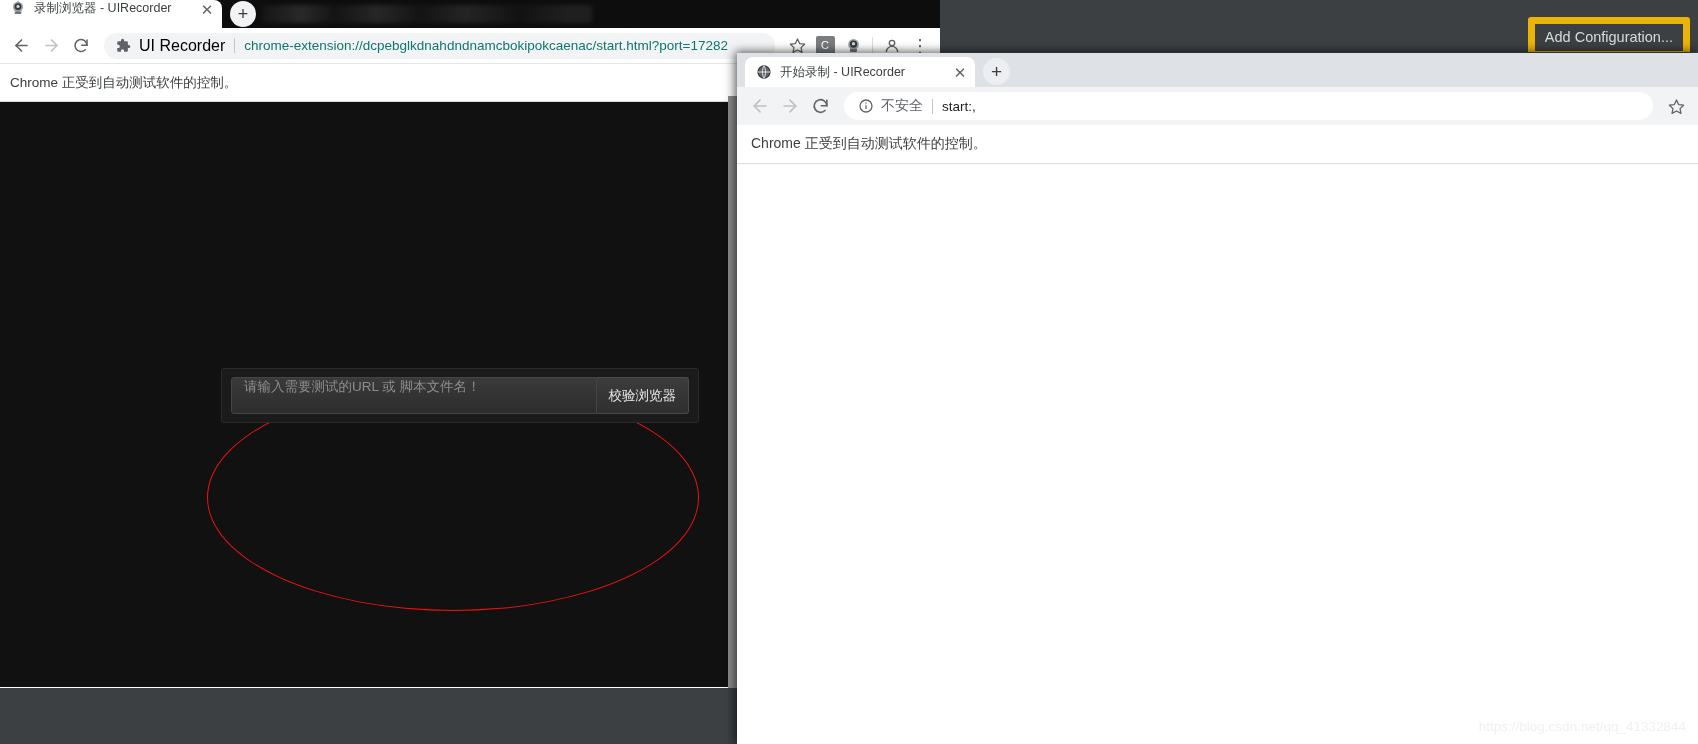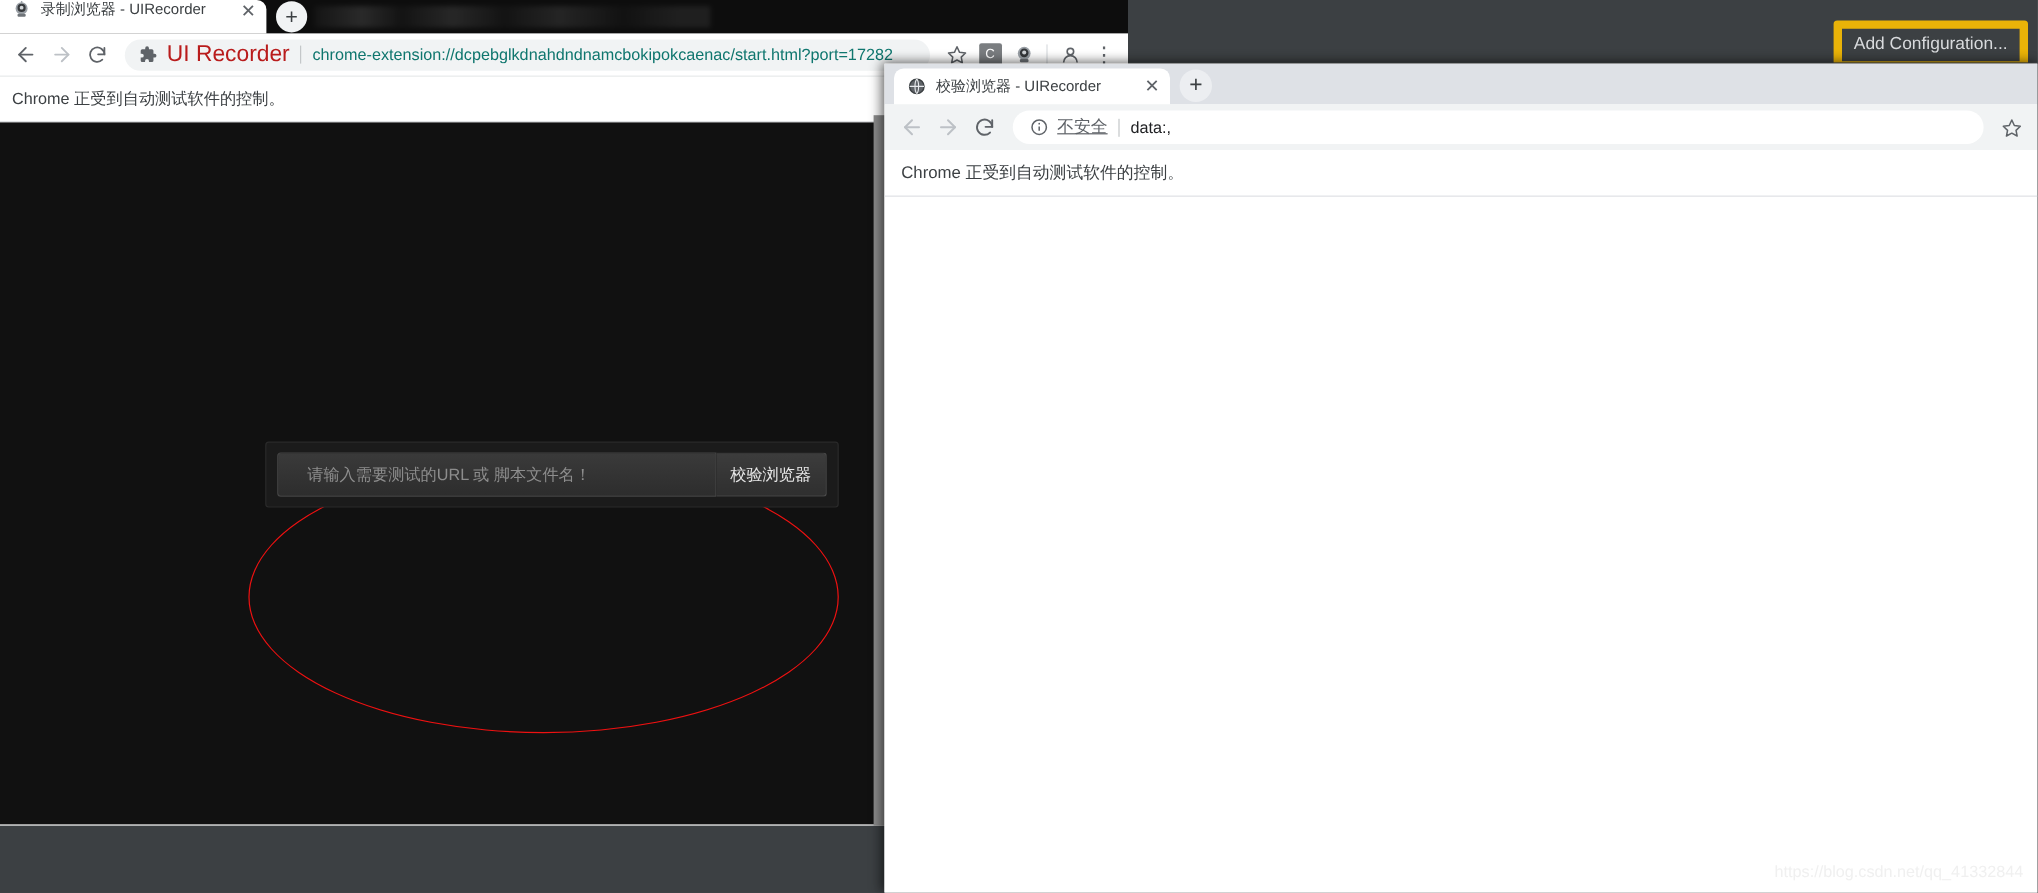--- a/index.html
+++ b/index.html
@@ -93,21 +93,21 @@
     color: #5f6368;
   }
   .nav-btn.disabled { color: #bdc1c6; }
   .omnibox {
     flex: 1 1 auto; height: 26px; margin: 0 8px;
     background: #f1f3f4; border-radius: 13px;
     display: flex; align-items: center; padding: 0 12px;
     min-width: 0;
   }
   .omni-ext-icon { flex: 0 0 16px; margin-right: 7px; color: #5f6368; display:flex; }
-  .omni-ext-name { font-size: 19px; color: #b91c1c; white-space: nowrap; }
+  .omni-ext-name { font-size: 16px; color: #000000; white-space: nowrap; }
   .omni-sep { width: 1px; height: 15px; background: #c4c7c9; margin: 0 9px; flex: 0 0 1px; }
   .omni-url {
     font-size: 13.5px; color: #0f766e;
     white-space: nowrap; overflow: hidden; text-overflow: ellipsis;
   }
   .tb-icon {
     width: 28px; height: 28px; flex: 0 0 28px;
     display: flex; align-items: center; justify-content: center;
     color: #5f6368;
   }
@@ -142,22 +142,22 @@
     border: 1px solid #2a2a2a;
     border-radius: 3px;
     display: flex; align-items: center;
     padding: 9px;
   }
   .recorder-input {
     flex: 1 1 auto; height: 37px;
     background: linear-gradient(180deg,#3a3a3a 0%, #2d2d2d 100%);
     border: 1px solid #454545;
     border-radius: 3px 0 0 3px;
-    display: flex; align-items: center;
-    padding: 0 24px;
+    display: flex; 
+    padding: 0 12px;
     font-size: 13.5px; color: #8d8d8d;
     min-width: 0;
   }
   .recorder-btn {
     flex: 0 0 auto; height: 37px;
     background: linear-gradient(180deg,#3c3c3c 0%, #2f2f2f 100%);
     border: 1px solid #4a4a4a; border-left: none;
     border-radius: 0 3px 3px 0;
     display: flex; align-items: center; justify-content: center;
     padding: 0 12px;
@@ -214,21 +214,21 @@
     position: relative; width: 961px; height: 38px;
     background: #f1f3f4;
     display: flex; align-items: center; padding: 0 8px;
   }
   .omnibox2 {
     flex: 1 1 auto; height: 28px; margin: 0 9px;
     background: #ffffff; border-radius: 14px;
     display: flex; align-items: center; padding: 0 14px;
     min-width: 0;
   }
-  .not-secure { font-size: 14px; color: #5f6368; white-space: nowrap; text-decoration: underline; }
+  .not-secure { font-size: 14px; color: #5f6368; white-space: nowrap; }
   .infobar2 {
     position: relative; width: 961px; height: 39px;
     background: #ffffff;
     display: flex; align-items: center;
     padding-left: 14px;
     border-bottom: 1px solid #dadce0;
     font-size: 14px; color: #3c4043;
   }
   .win2-page {
     position: relative; width: 961px; height: 580px;
@@ -360,21 +360,21 @@
   <div class="win2">
 
     <div class="win2-tabstrip">
       <div class="tab2">
         <span class="tab-favicon">
           <svg width="16" height="16" viewBox="0 0 24 24" fill="none" stroke="#3c4043" stroke-width="1.9">
             <circle cx="12" cy="12" r="9" fill="#5f6368" stroke="#3c4043"></circle>
             <path d="M3 12h18M12 3c3 3.2 3 14.8 0 18M12 3c-3 3.2-3 14.8 0 18" stroke="#e8eaed" stroke-width="1.4" fill="none"></path>
           </svg>
         </span>
-        <span class="tab-title">校验浏览器 - UIRecorder</span>
+        <span class="tab-title">开始录制 - UIRecorder</span>
         <span class="tab-close">✕</span>
       </div>
       <div class="newtab-btn2">+</div>
     </div>
 
     <div class="win2-toolbar">
       <span class="nav-btn disabled">
         <svg width="20" height="20" viewBox="0 0 24 24" fill="none" stroke="currentColor" stroke-width="2" stroke-linecap="round" stroke-linejoin="round">
             <line x1="19" y1="12" x2="5" y2="12"></line>
             <polyline points="12 19 5 12 12 5"></polyline>
@@ -396,21 +396,21 @@
       <div class="omnibox2">
         <span class="omni-ext-icon">
           <svg width="16" height="16" viewBox="0 0 24 24" fill="none" stroke="#5f6368" stroke-width="1.9">
               <circle cx="12" cy="12" r="9"></circle>
               <line x1="12" y1="11" x2="12" y2="16.5"></line>
               <circle cx="12" cy="7.6" r="1.1" fill="#5f6368" stroke="none"></circle>
             </svg>
         </span>
         <span class="not-secure">不安全</span>
         <span class="omni-sep"></span>
-        <span class="omni-url" style="color:#202124;">data:,</span>
+        <span class="omni-url" style="color:#202124;">start:,</span>
       </div>
 
       <span class="tb-icon">
         <svg width="17" height="17" viewBox="0 0 24 24" fill="none" stroke="currentColor" stroke-width="1.8" stroke-linejoin="round">
             <polygon points="12 2.8 15 9.3 22 10.2 17 15 18.3 21.7 12 18.3 5.7 21.7 7 15 2 10.2 9 9.3"></polygon>
           </svg>
       </span>
     </div>
 
     <div class="infobar2">

